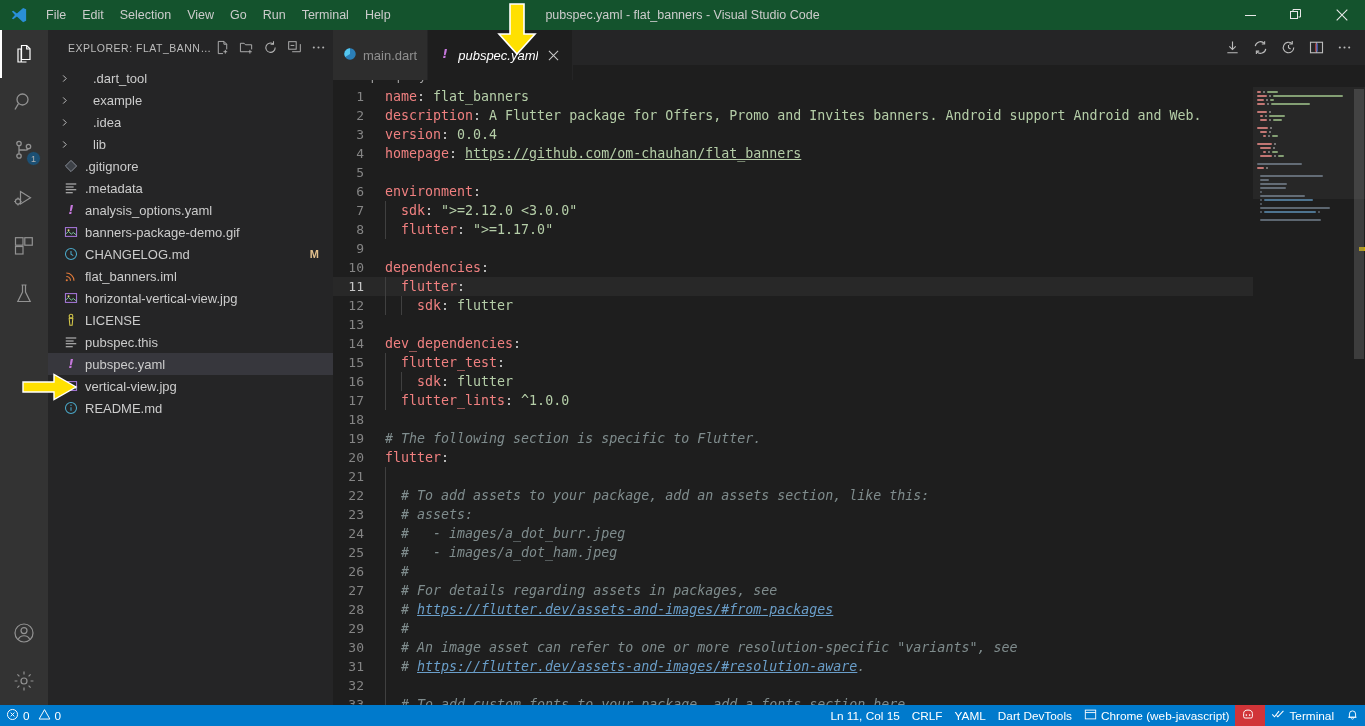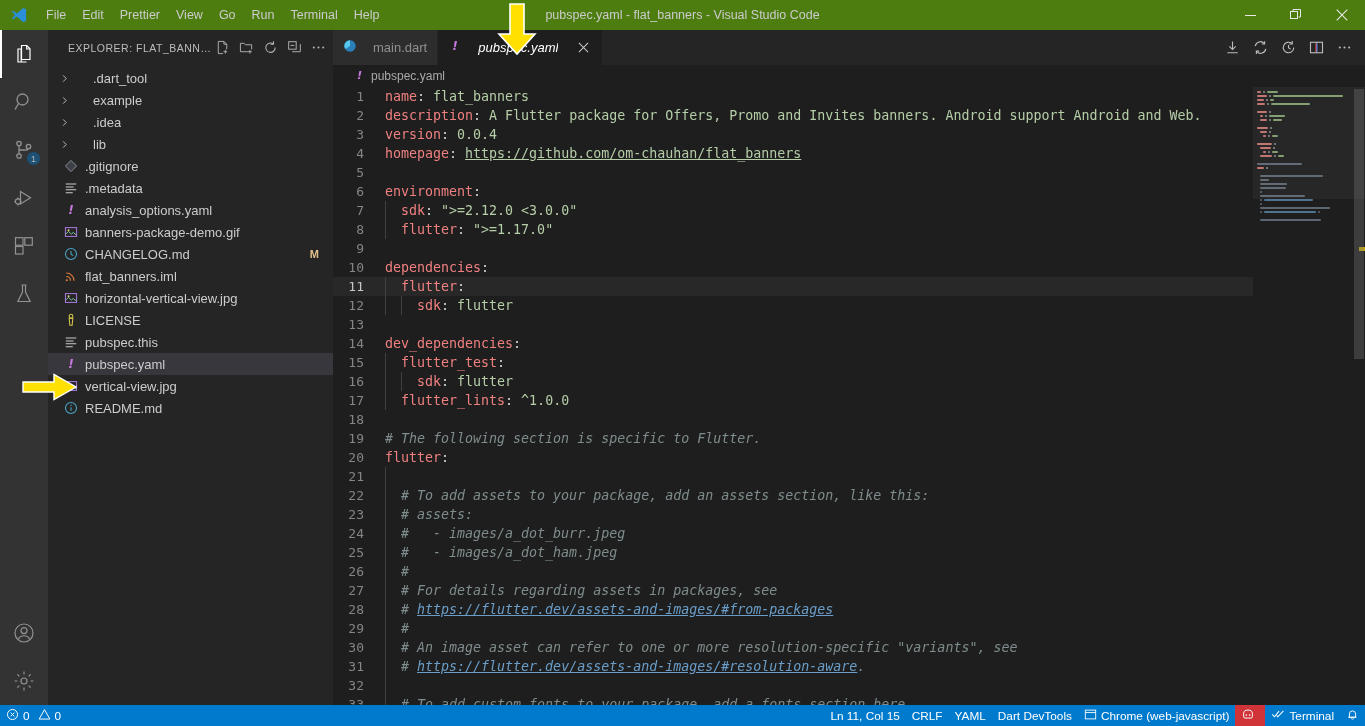--- a/index.html
+++ b/index.html
@@ -7,21 +7,21 @@
     width: 1365px; height: 726px;
     overflow: hidden;
     background: #1e1e1e;
     font-family: "Liberation Sans", sans-serif;
     -webkit-font-smoothing: antialiased;
   }
   .app { position: relative; width: 1365px; height: 726px; display: flex; flex-direction: column; }
 
   
   .titlebar {
-    height: 30px; background: #4d7c0f; display: flex; align-items: center;
+    height: 30px; background: #14532d; display: flex; align-items: center;
     flex: 0 0 30px; position: relative;
   }
   .vs-logo { width: 38px; height: 30px; display: flex; align-items: center; justify-content: center; }
   .menu { display: flex; align-items: center; height: 30px; }
   .menu-item {
     color: #cccccc; font-size: 12.5px; padding: 0 8px; line-height: 30px;
     height: 30px; cursor: default; white-space: nowrap;
   }
   .title-center {
     position: absolute; left: 0; right: 0; text-align: center;
@@ -79,21 +79,21 @@
   .gitmark { margin-left: auto; color: #e2c08d; font-size: 11px; font-weight: bold; padding-right: 6px; }
   .row.folder .ficon { margin-right: 3px; }
   .row.file { padding-left: 14px; }
 
   
   .editor-area { flex: 1 1 auto; display: flex; flex-direction: column; min-width: 0; background: #1e1e1e; }
 
   .tabsbar { height: 35px; background: #252526; display: flex; flex: 0 0 35px; position: relative; }
   .tabs { display: flex; height: 35px; }
   .tab {
-    height: 35px; display: flex; align-items: center; padding: 0 10px; gap: 16px;
+    height: 50px; display: flex; align-items: center; padding: 0 10px; gap: 6px;
     background: #2d2d2d; color: #8f8f8f; font-size: 13px; border-right: 1px solid #252526;
     max-width: 240px; position: relative;
   }
   .tab.active { background: #1e1e1e; color: #ffffff; }
   .tab.active::before { content: ""; position: absolute; left:0; right:0; top:0; height: 1px; background: #1e1e1e; }
   .tab-label { white-space: nowrap; overflow: hidden; text-overflow: ellipsis; }
   .tab.active .tab-label { font-style: italic; }
   .tab-close { width: 18px; height: 18px; display: flex; align-items: center; justify-content: center; opacity: .85; }
   .editor-actions { margin-left: auto; display: flex; align-items: center; padding-right: 8px; gap: 2px; }
   .ea-btn { width: 26px; height: 26px; display: flex; align-items: center; justify-content: center; opacity: .9; }
@@ -164,21 +164,21 @@
 
   <div class="titlebar">
     <div class="vs-logo">
       <svg width="18" height="18" viewBox="0 0 24 24">
         <path d="M17.5 2.5 L21.5 4.4 L21.5 19.6 L17.5 21.5 L9.2 14 L4.4 17.6 L2.5 16.6 L6.6 12 L2.5 7.4 L4.4 6.4 L9.2 10 Z" fill="#2a8fd6"></path>
       </svg>
     </div>
     <div class="menu">
       <div class="menu-item">File</div>
       <div class="menu-item">Edit</div>
-      <div class="menu-item">Prettier</div>
+      <div class="menu-item">Selection</div>
       <div class="menu-item">View</div>
       <div class="menu-item">Go</div>
       <div class="menu-item">Run</div>
       <div class="menu-item">Terminal</div>
       <div class="menu-item">Help</div>
     </div>
     <div class="title-center">pubspec.yaml - flat_banners - Visual Studio Code</div>
     <div class="win-controls">
       <div class="win-btn">
         <svg width="11" height="11" viewBox="0 0 11 11">

